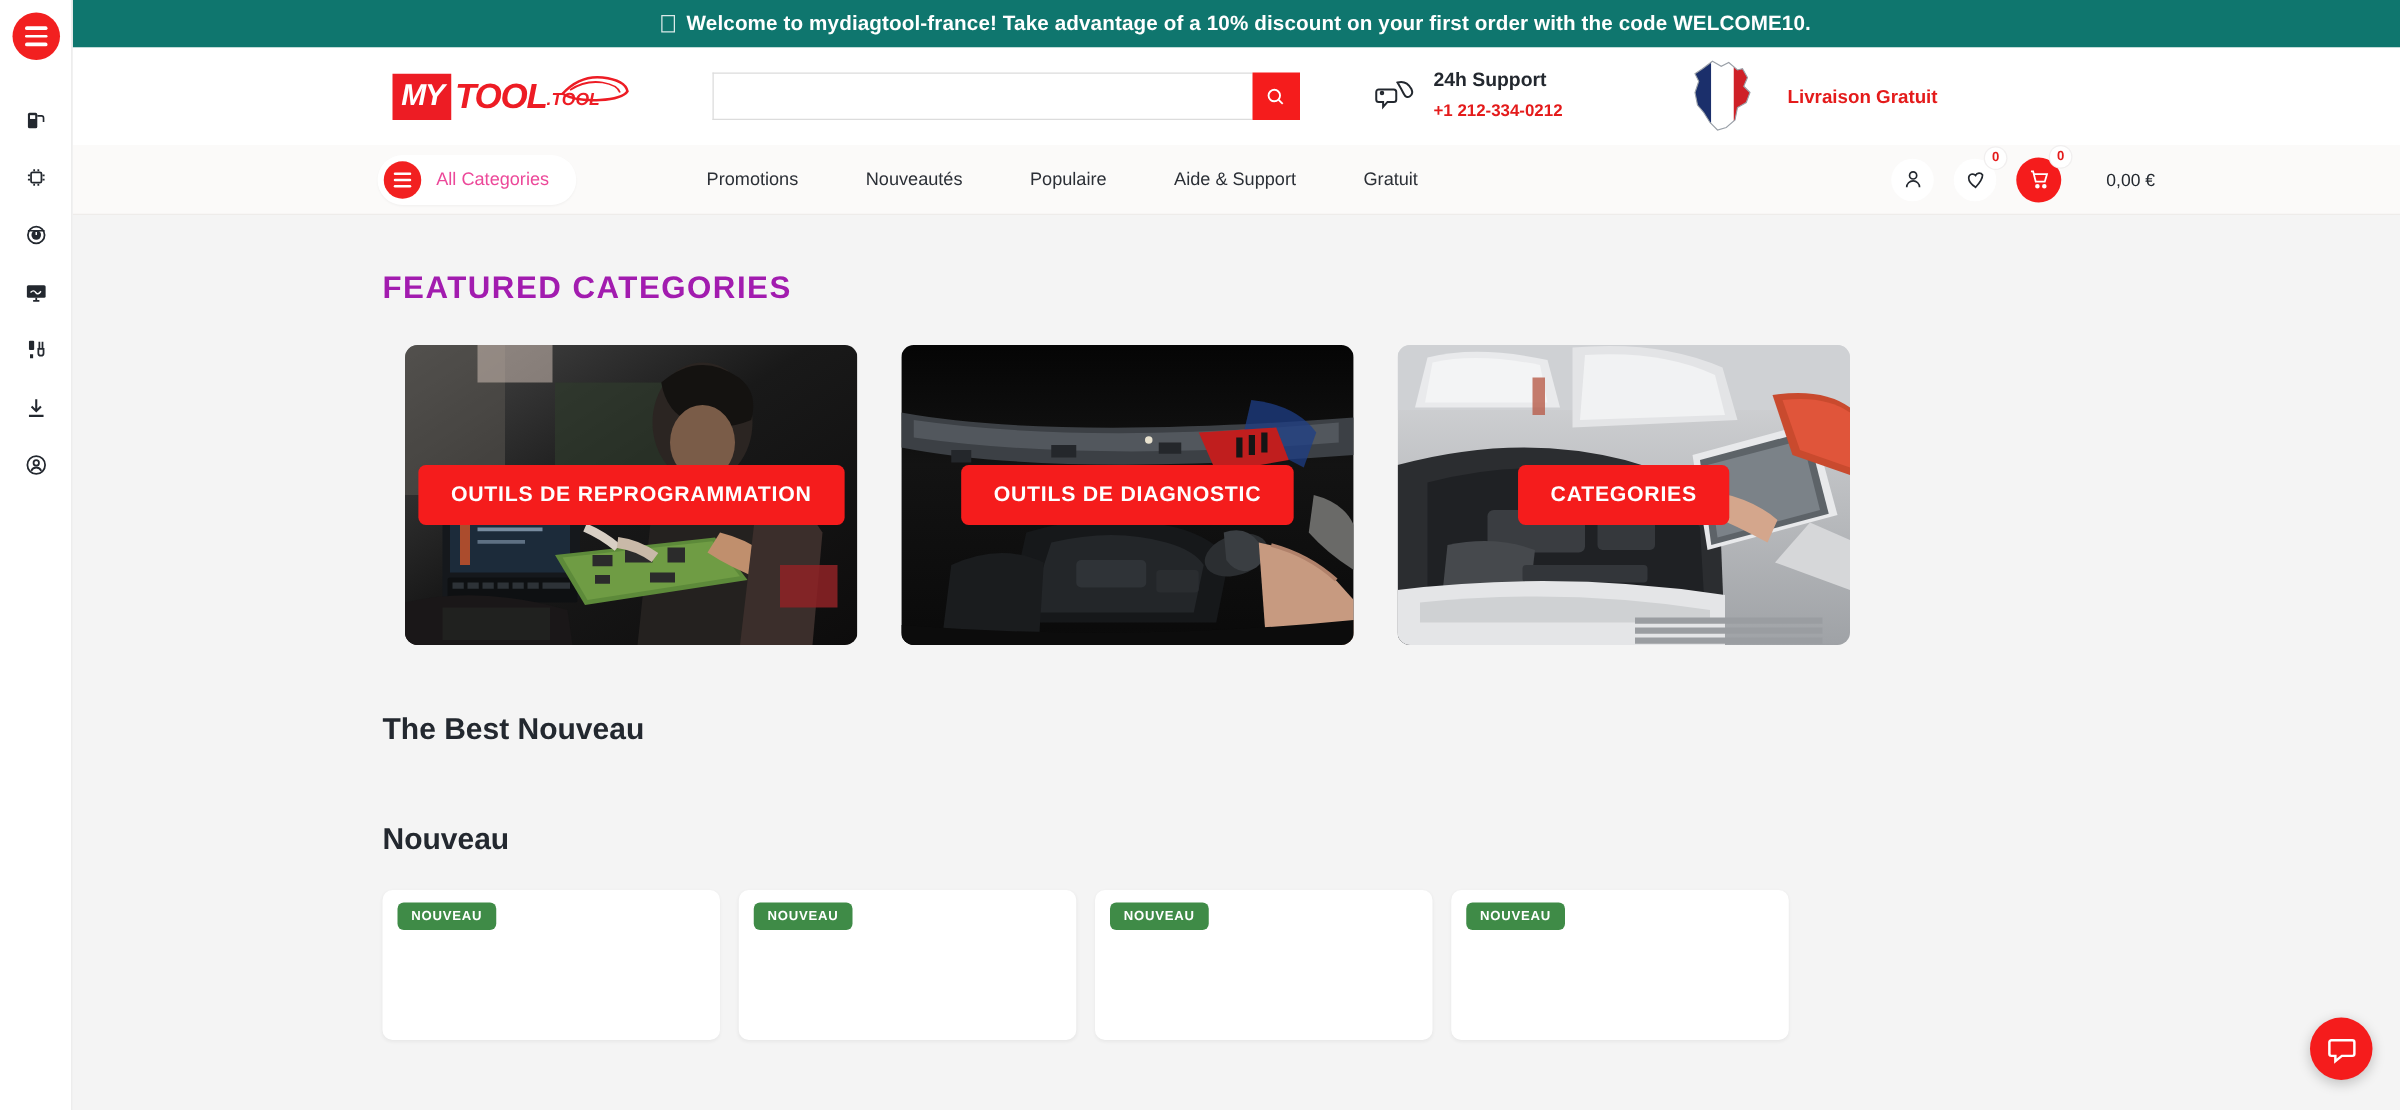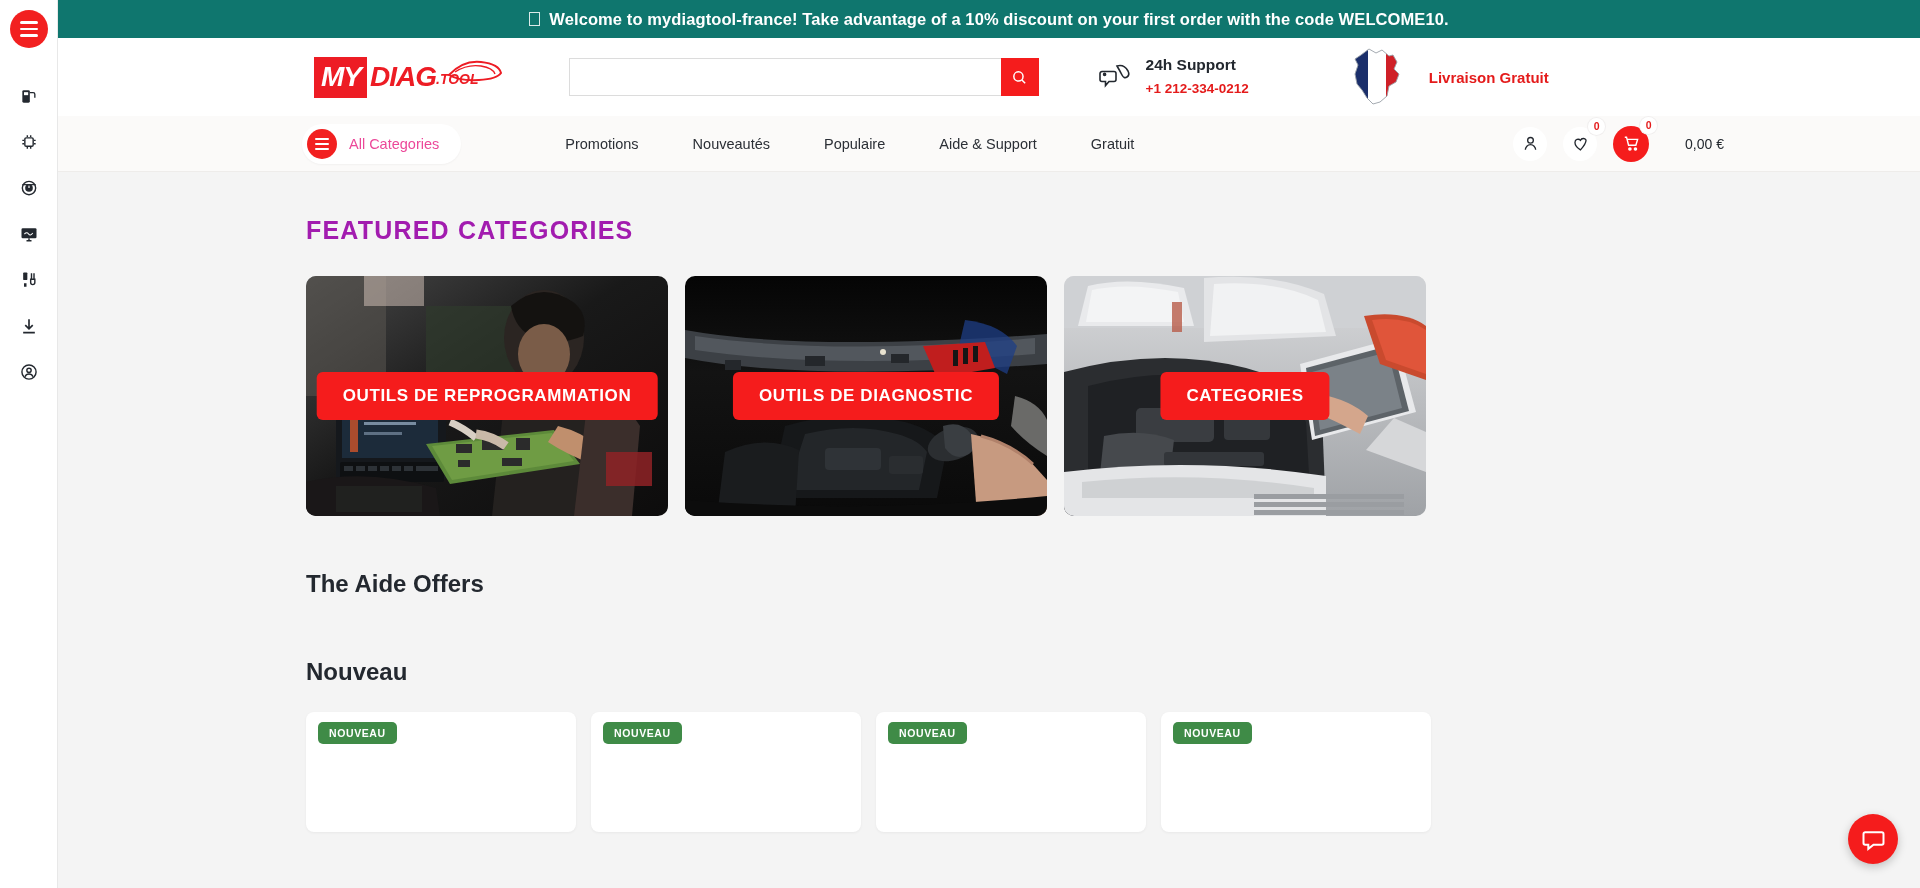--- a/index.html
+++ b/index.html
@@ -48,21 +48,21 @@
   }
 
   
   .header {
     height: 78px; background: #fff; display: flex; align-items: center;
     padding: 0 0 0 12px;
   }
   .logo { margin-left: 244px; display: flex; align-items: center; user-select: none; }
   .logo-my {
     background: #ed1c24; color: #fff; font-weight: 800; font-style: italic;
-    font-size: 28px; line-height: 1; padding: 6px 6px 7px 7px; letter-spacing: -1px;
+    font-size: 24px; line-height: 1; padding: 6px 6px 7px 7px; letter-spacing: -1px;
   }
   .logo-diag {
     position: relative; margin-left: 3px; color: #ed1c24; font-weight: 800;
     font-style: italic; font-size: 28px; line-height: 1; letter-spacing: -1px;
   }
   .logo-tool {
     font-size: 14px; font-weight: 800; font-style: italic; letter-spacing: 0;
     position: relative; top: -2px;
   }
   .logo-swoosh { position: absolute; right: -26px; top: -8px; }
@@ -131,21 +131,21 @@
   .content { padding: 0 0 0 0; }
   .section-title {
     margin: 44px 0 0 248px; font-size: 25px; font-weight: 700; letter-spacing: 1.2px;
     color: #a21caf; text-transform: uppercase;
   }
   .cards {
     display: flex; gap: 17px; margin: 31px 0 0 248px; width: 1120px;
   }
   .cat-card {
     position: relative; width: 362px; height: 240px; border-radius: 10px;
-    overflow: hidden; cursor: pointer; flex: 0 0 362px;
+    overflow: hidden; cursor: pointer; flex: 0 0 362px; margin-left: 18px;
   }
   .cat-photo { position: absolute; inset: 0; }
   .cat-btn {
     position: absolute; left: 50%; top: 50%; transform: translate(-50%,-50%);
     background: #f51c1c; color: #fff; border: none; border-radius: 6px;
     font-size: 17px; font-weight: 700; letter-spacing: .6px; padding: 14px 26px;
     white-space: nowrap; cursor: pointer; font-family: "Liberation Sans", sans-serif;
   }
 
   .subsection-title {
@@ -246,21 +246,21 @@
 
     <div class="announce">
       <span class="glyph"></span>
       <span>Welcome to mydiagtool-france! Take advantage of a 10% discount on your first order with the code WELCOME10.</span>
     </div>
 
     <div class="header">
       <div class="logo">
         <span class="logo-my">MY</span>
         <span class="logo-diag">
-          <span>DIAG</span><span class="logo-tool">.TOOL</span>
+          <span>TOOL</span><span class="logo-tool">.TOOL</span>
           <svg class="logo-swoosh" width="60" height="30" viewBox="0 0 60 30">
             <path d="M4 20 Q18 5 36 7 Q54 9 56 18 Q52 24 34 25 Q14 26 4 20z" fill="none" stroke="#ed1c24" stroke-width="2"></path>
             <path d="M10 17 Q22 9 36 11 Q48 13 50 19" fill="none" stroke="#ed1c24" stroke-width="1.4"></path>
           </svg>
         </span>
       </div>
 
       <div class="search-wrap">
         <input class="search-input" type="text" placeholder="" style="">
         <button class="search-btn">
@@ -477,21 +477,21 @@
             <path d="M248 96 l76 -20 l14 56 l-82 22z" fill="#7b8288"></path>
             <path d="M330 142 l32 14 v40 l-60 -22z" fill="#d6d7d9"></path>
             <path d="M300 40 q40-6 62 10 l0 54 l-46 -16z" fill="#c94a2e"></path>
             <path d="M308 44 q34-4 54 10 l0 44 l-40 -14z" fill="#e0553a"></path>
             <path d="M256 118 q30 6 48 22 l-8 18 q-26-14 -46-22z" fill="#d4a68c"></path>
           </svg>
           <button class="cat-btn">CATEGORIES</button>
         </div>
       </div>
 
-      <div class="subsection-title">The Aide Offers</div>
+      <div class="subsection-title">The Best Nouveau</div>
 
       <div class="subsection-title nouveau-title">Nouveau</div>
 
       <div class="product-row">
         <div class="product-card">
           <span class="prod-badge">NOUVEAU</span>
         </div>
         <div class="product-card">
           <span class="prod-badge">NOUVEAU</span>
         </div>

